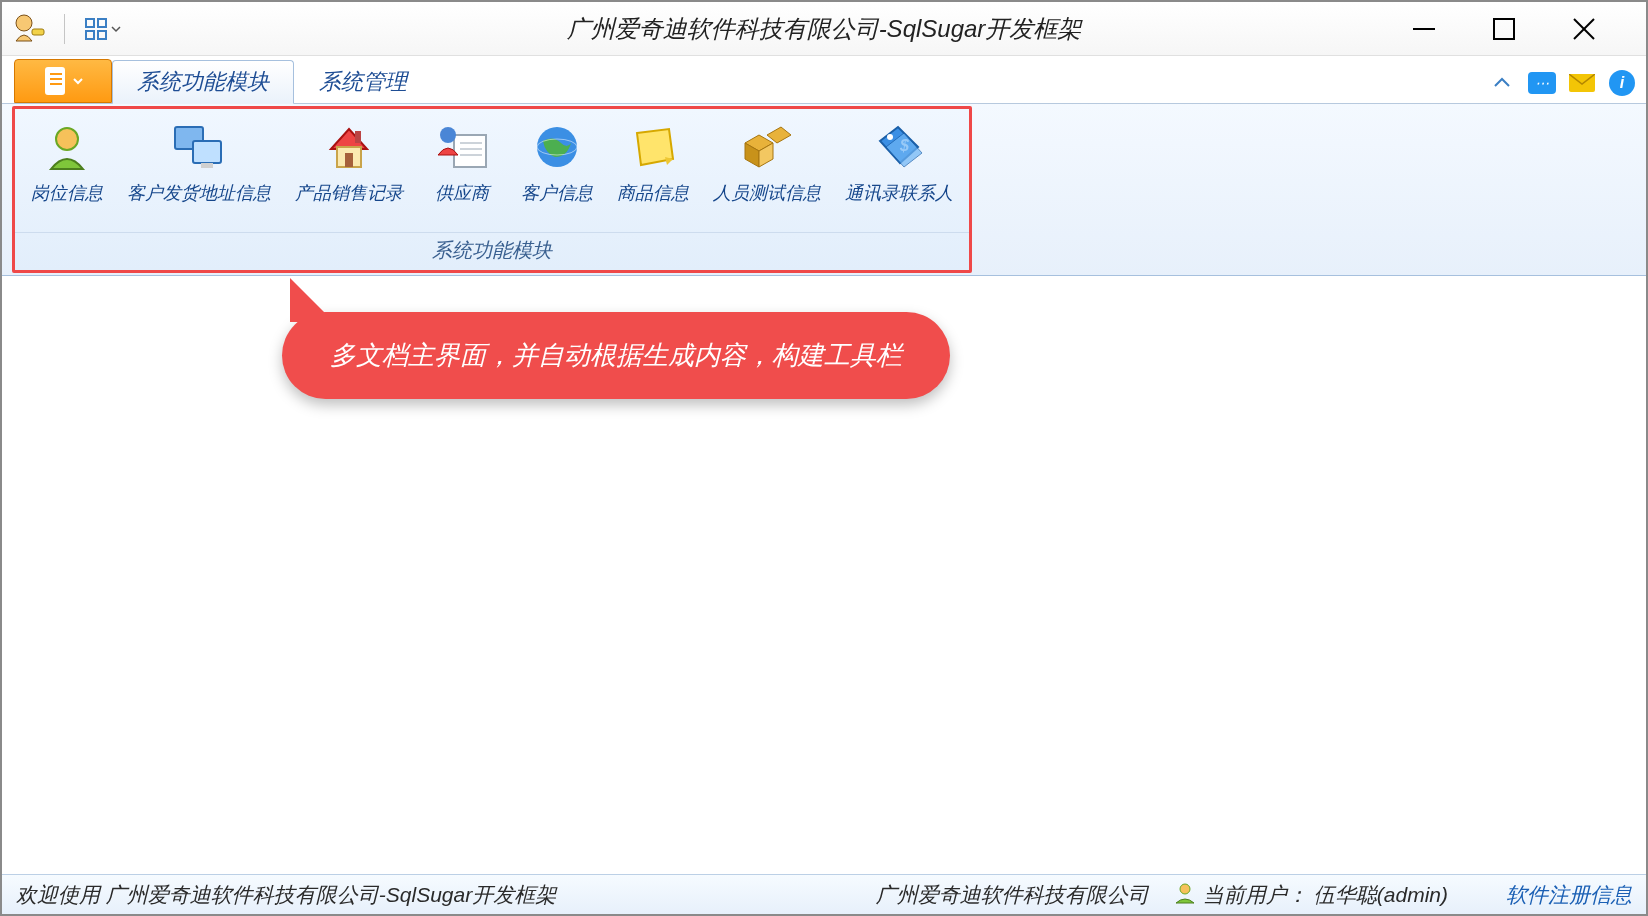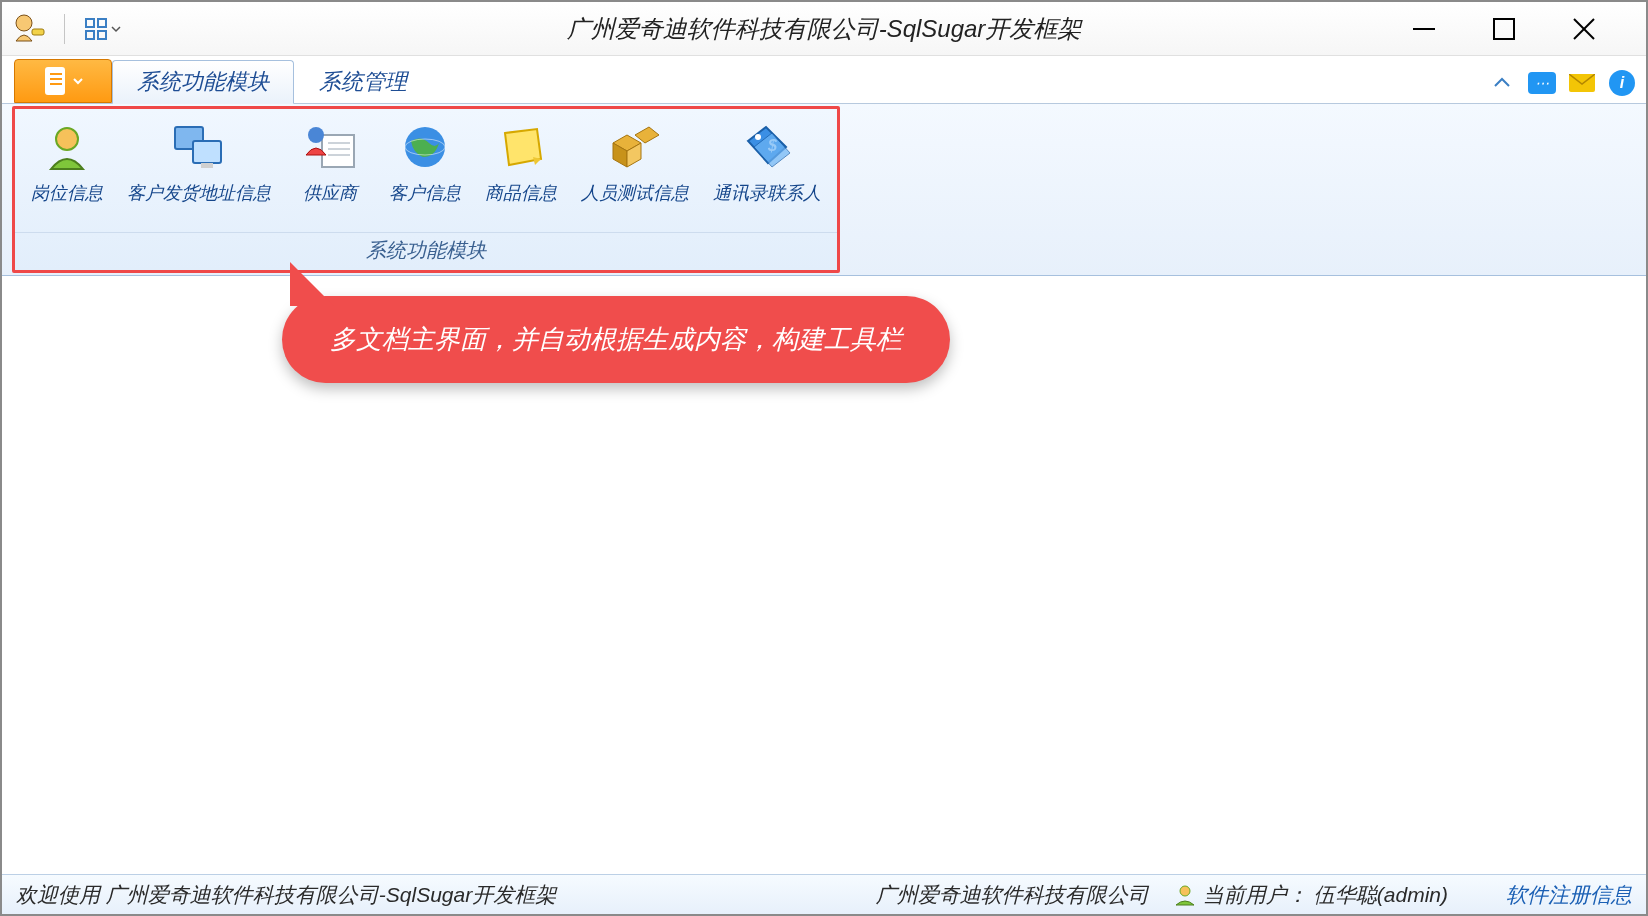--- a/index.html
+++ b/index.html
@@ -31,29 +31,29 @@
   .ribbon-panel { height: 172px; background: linear-gradient(#f4f9ff, #e7f0fb); border-bottom: 1px solid #a6c0de; display:flex;}
   .ribbon-group { border: 3px solid #ef4848; border-radius: 2px; margin:2px 4px 2px 10px; flex: 0 0 auto; display:flex; flex-direction:column; background: linear-gradient(#f0f7ff,#e2eefb);}
   .ribbon-buttons { display:flex; gap: 4px; padding: 6px 6px 0 6px; flex:1;}
   .rbtn { display:flex; flex-direction:column; align-items:center; justify-content:flex-start; padding:4px 10px 0 10px; cursor:pointer; min-width:90px;}
   .rbtn .ricon { width:56px; height:56px; display:flex; align-items:center; justify-content:center; margin-bottom:6px;}
   .rbtn .rlabel { font-size:18px; color:#15468b; text-align:center; white-space:nowrap;}
   .ribbon-group-title { text-align:center; font-size:20px; color:#3a6090; padding:4px 0 6px 0; border-top:1px solid #cddcee;}
 
   
   .content { flex:1; background:#fff; position:relative;}
-  .callout { position:absolute; left:280px; top:20px; }
+  .callout { position:absolute; left:280px; top:36px; }
   .callout-bubble { background:#f04d4c; color:#fff; font-size:26px; padding:26px 48px; border-radius:44px; box-shadow:0 6px 14px rgba(0,0,0,.25); position:relative;}
   .callout-tail { position:absolute; left:8px; top:-34px; width:0; height:0; border-left:0 solid transparent; border-right:44px solid transparent; border-bottom:44px solid #f04d4c;}
 
   
   .statusbar { height:40px; background:linear-gradient(#f6fbff,#e7f0fb); border-top:1px solid #bcd0e6; display:flex; align-items:center; font-size:21px; color:#2a2a2a; padding:0 14px; gap:24px;}
   .status-left { flex:0 0 auto;}
   .status-spacer { flex:1;}
-  .status-user { display:flex; align-items:center; gap:6px;}
+  .status-user { display:flex; align-items:flex-start; gap:6px;}
   .status-link { color:#1a5fb4; cursor:pointer; margin-left:34px;}
   .user-icon { width:24px; height:24px; }
 
   svg { display:block;}
 </style>
 </head>
 <body>
 
 <div class="window">
 
@@ -154,20 +154,31 @@
           <span class="ricon">
             <svg width="52" height="48" viewBox="0 0 52 48">
               <rect x="2" y="4" width="28" height="22" rx="2" fill="#7fb7ef" stroke="#2a6db5" stroke-width="2"></rect>
               <rect x="20" y="18" width="28" height="22" rx="2" fill="#bfe0ff" stroke="#2a6db5" stroke-width="2"></rect>
               <rect x="28" y="40" width="12" height="5" fill="#d0d0d0"></rect>
             </svg>
           </span>
           <span class="rlabel">客户发货地址信息</span>
         </div>
 
+        <div class="rbtn">
+          <span class="ricon">
+            <svg width="48" height="48" viewBox="0 0 48 48">
+              <path d="M6 26 L24 6 L42 26 Z" fill="#e44" stroke="#a11" stroke-width="2"></path>
+              <rect x="12" y="24" width="24" height="20" fill="#fbe9b0" stroke="#c9a44a" stroke-width="2"></rect>
+              <rect x="20" y="30" width="8" height="14" fill="#a6603a"></rect>
+              <rect x="30" y="8" width="6" height="12" fill="#b44"></rect>
+            </svg>
+          </span>
+          <span class="rlabel">产品销售记录</span>
+        </div>
 
 
         <div class="rbtn">
           <span class="ricon">
             <svg width="52" height="48" viewBox="0 0 52 48">
               <rect x="18" y="12" width="32" height="32" fill="#fff" stroke="#9aa7b4" stroke-width="2"></rect>
               <line x1="24" y1="20" x2="46" y2="20" stroke="#9aa7b4"></line>
               <line x1="24" y1="26" x2="46" y2="26" stroke="#9aa7b4"></line>
               <line x1="24" y1="32" x2="46" y2="32" stroke="#9aa7b4"></line>
               <circle cx="12" cy="12" r="8" fill="#4a86d6"></circle>

